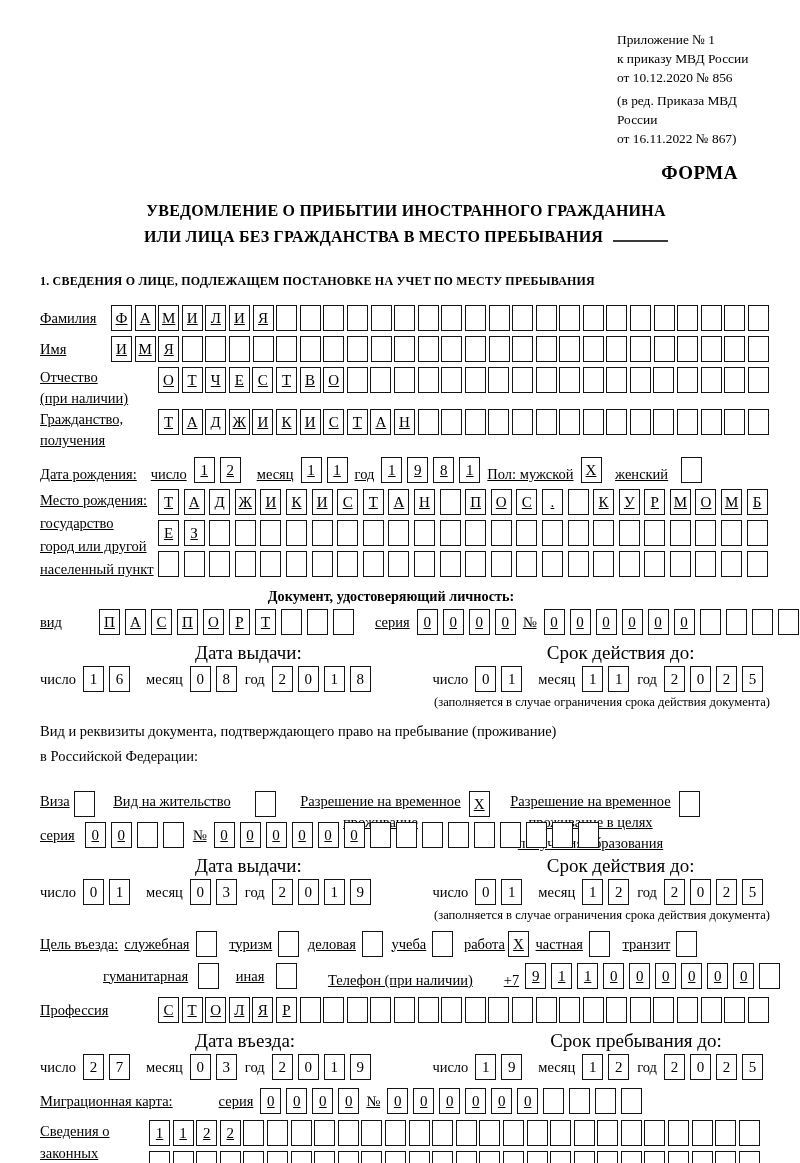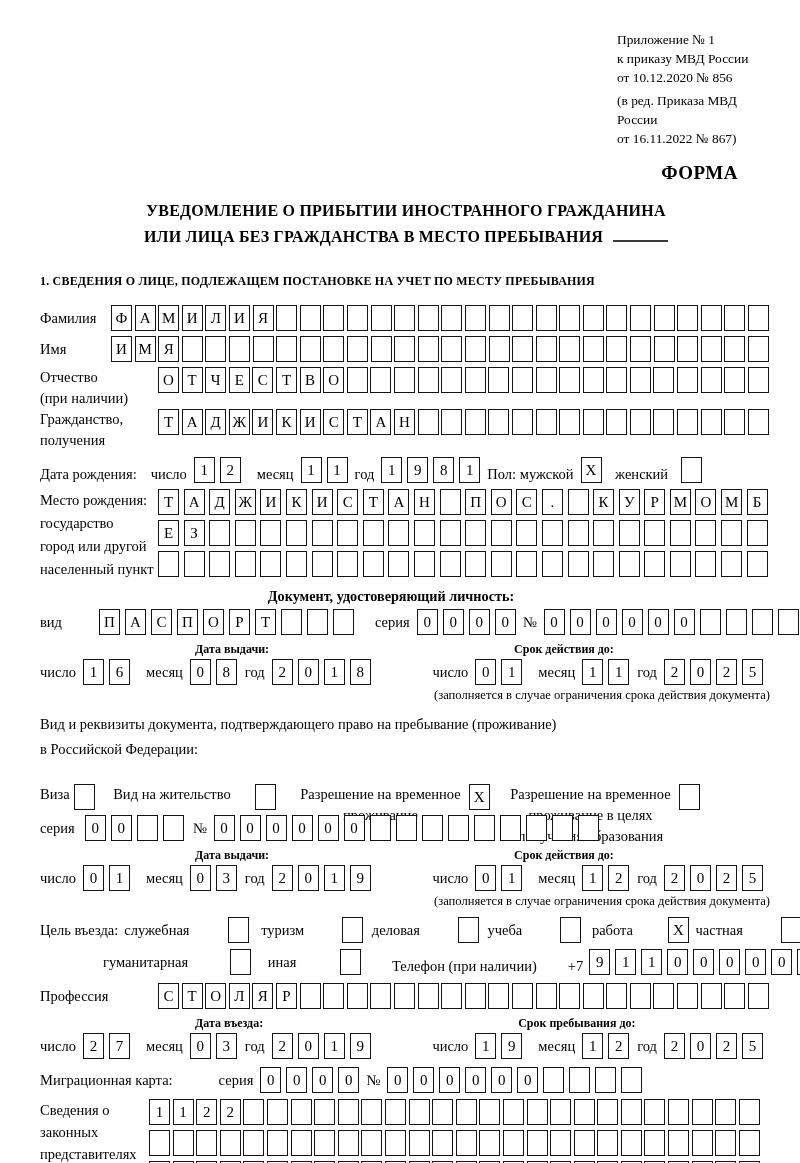--- a/index.html
+++ b/index.html
@@ -16,21 +16,21 @@
   .appendix .rev { margin-top:4px; }
   .forma { text-align:right; padding-right:34px; font-weight:bold; font-size:19px; margin-top:14px; letter-spacing:.5px; }
 
   .title { text-align:center; font-weight:bold; font-size:16px; line-height:26px; margin-top:14px; letter-spacing:.2px; }
   .blank { display:inline-block; width:55px; border-bottom:2px solid #3a3a3a; height:13px; margin-left:10px; }
 
   .sec1 { font-weight:bold; font-size:12px; margin-top:24px; letter-spacing:.2px; }
 
   .formbody { margin-top:16px; }
 
-  .frow { display:flex; align-items:center; }
+  .frow { display:flex; align-items:center;text-decoration:underline; }
   .frow.top { align-items:flex-start; }
   .labcol { display:flex; flex-direction:column; flex:none; line-height:21px; }
   .rowscol { display:flex; flex-direction:column; }
   .rowscol .cells { margin-bottom:5px; }
 
   .cells { display:flex; flex:none; }
   .cell {
     width:21px; height:26px; flex:none;
     border:1.8px solid #141414; background:#fff;
     display:flex; align-items:center; justify-content:center;
@@ -42,36 +42,36 @@
   .lab { flex:none; }
   .dlab { flex:none; margin:0 7px 0 11px; }
   .dlab0 { flex:none; margin-right:7px; }
 
   .w71 { width:71px; }
   .w118 { width:118px; }
   .w97 { width:97px; }
 
   
   .dsec { margin-top:7px; }
-  .dheads { display:flex; font-size:12px; margin-bottom:2px;font-weight:bold; }
+  .dheads { display:flex; font-size:19px; margin-bottom:2px; }
   .dh1 { margin-left:155px; }
   .dh2 { margin-left:245px; }
   .drow { display:flex; align-items:center; }
   .drow .dgl { display:flex; align-items:center; margin-left:0; }
   .drow .dgr { display:flex; align-items:center; margin-left:auto; margin-right:4px; }
   .dnote { text-align:right; font-size:12.6px; margin-top:3px; padding-right:2px; }
 
   .intro { line-height:25px; margin-top:9px; }
 
   .permits { margin-top:22px; line-height:21px; }
   .permits .plab { flex:none; }
   .permits .plab.c { text-align:center; display:flex; flex-direction:column; }
   .permits .cells { margin-left:8px; }
 
-  .popt { display:flex; align-items:center; flex:none;gap:32px; }
+  .popt { display:flex; align-items:center; flex:none; }
   .popt .cells { margin-left:6px; }
 
   .docheading { text-align:center; font-weight:bold; font-size:14.2px; margin:6px 30px 4px 0; }
 
   .mt5 { margin-top:5px; } .mt6 { margin-top:6px;align-items:flex-end; } .mt8 { margin-top:8px; }
 </style>
 </head>
 <body>
 
 <div class="page">

